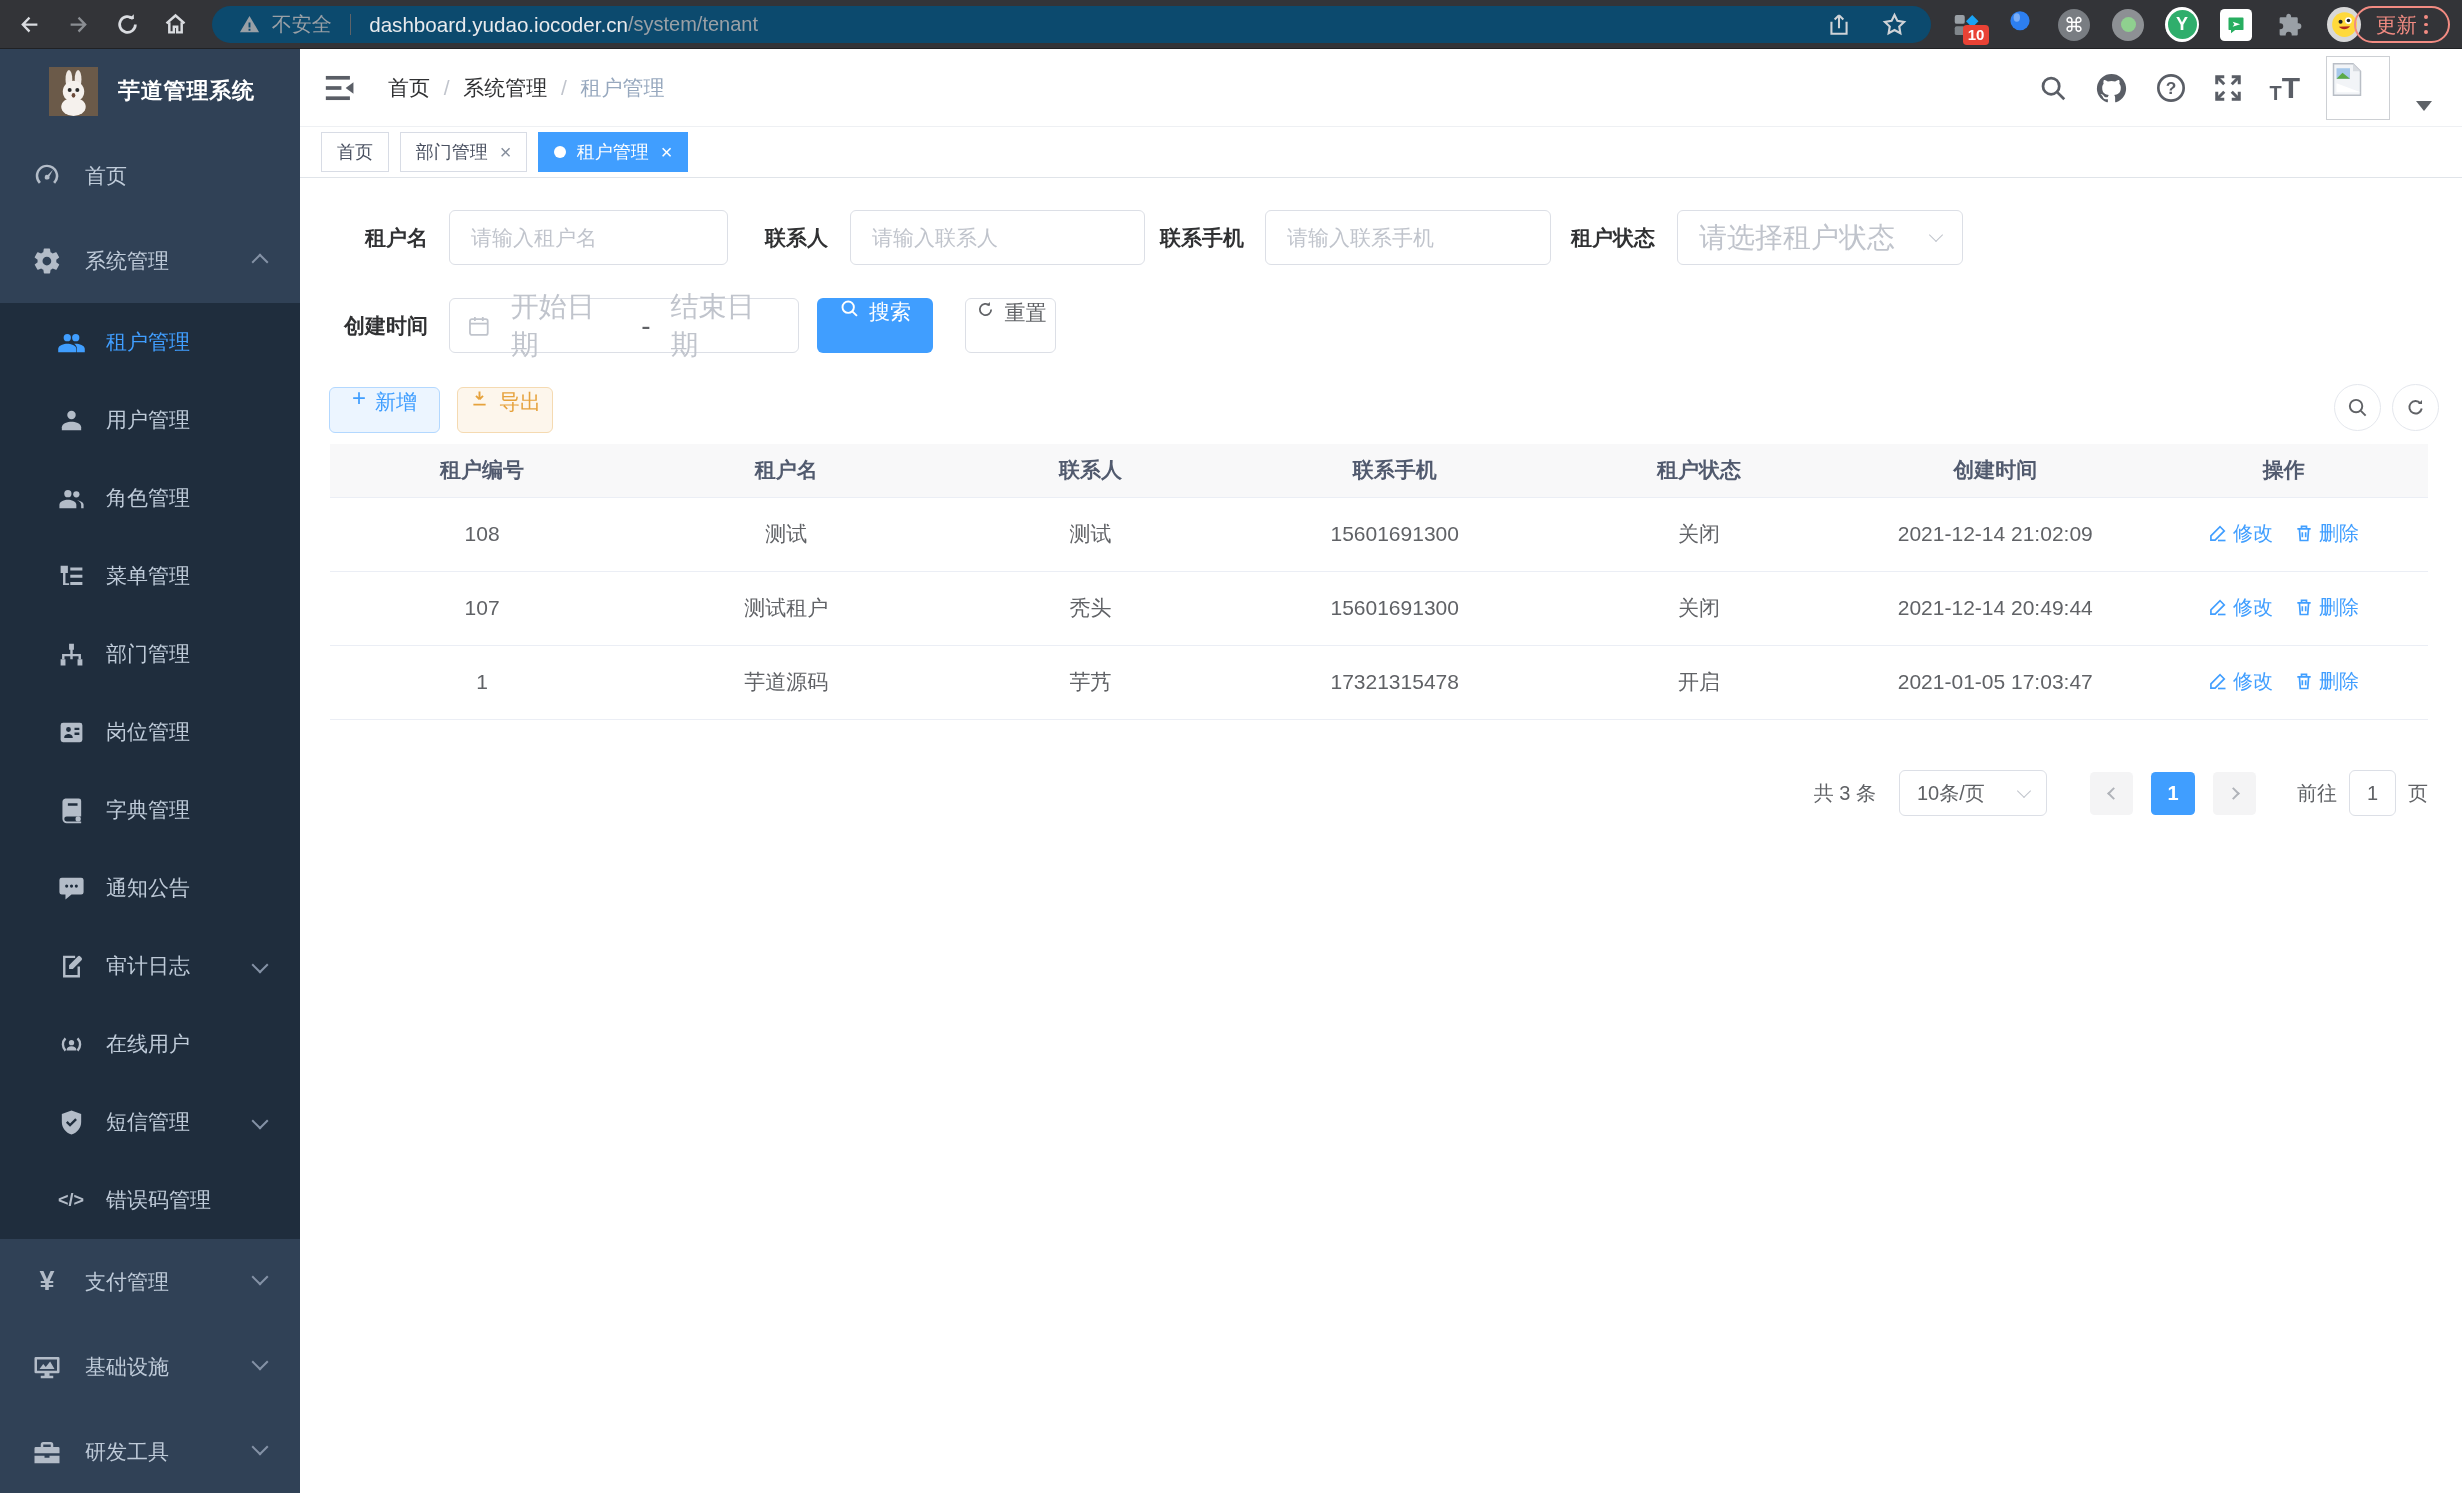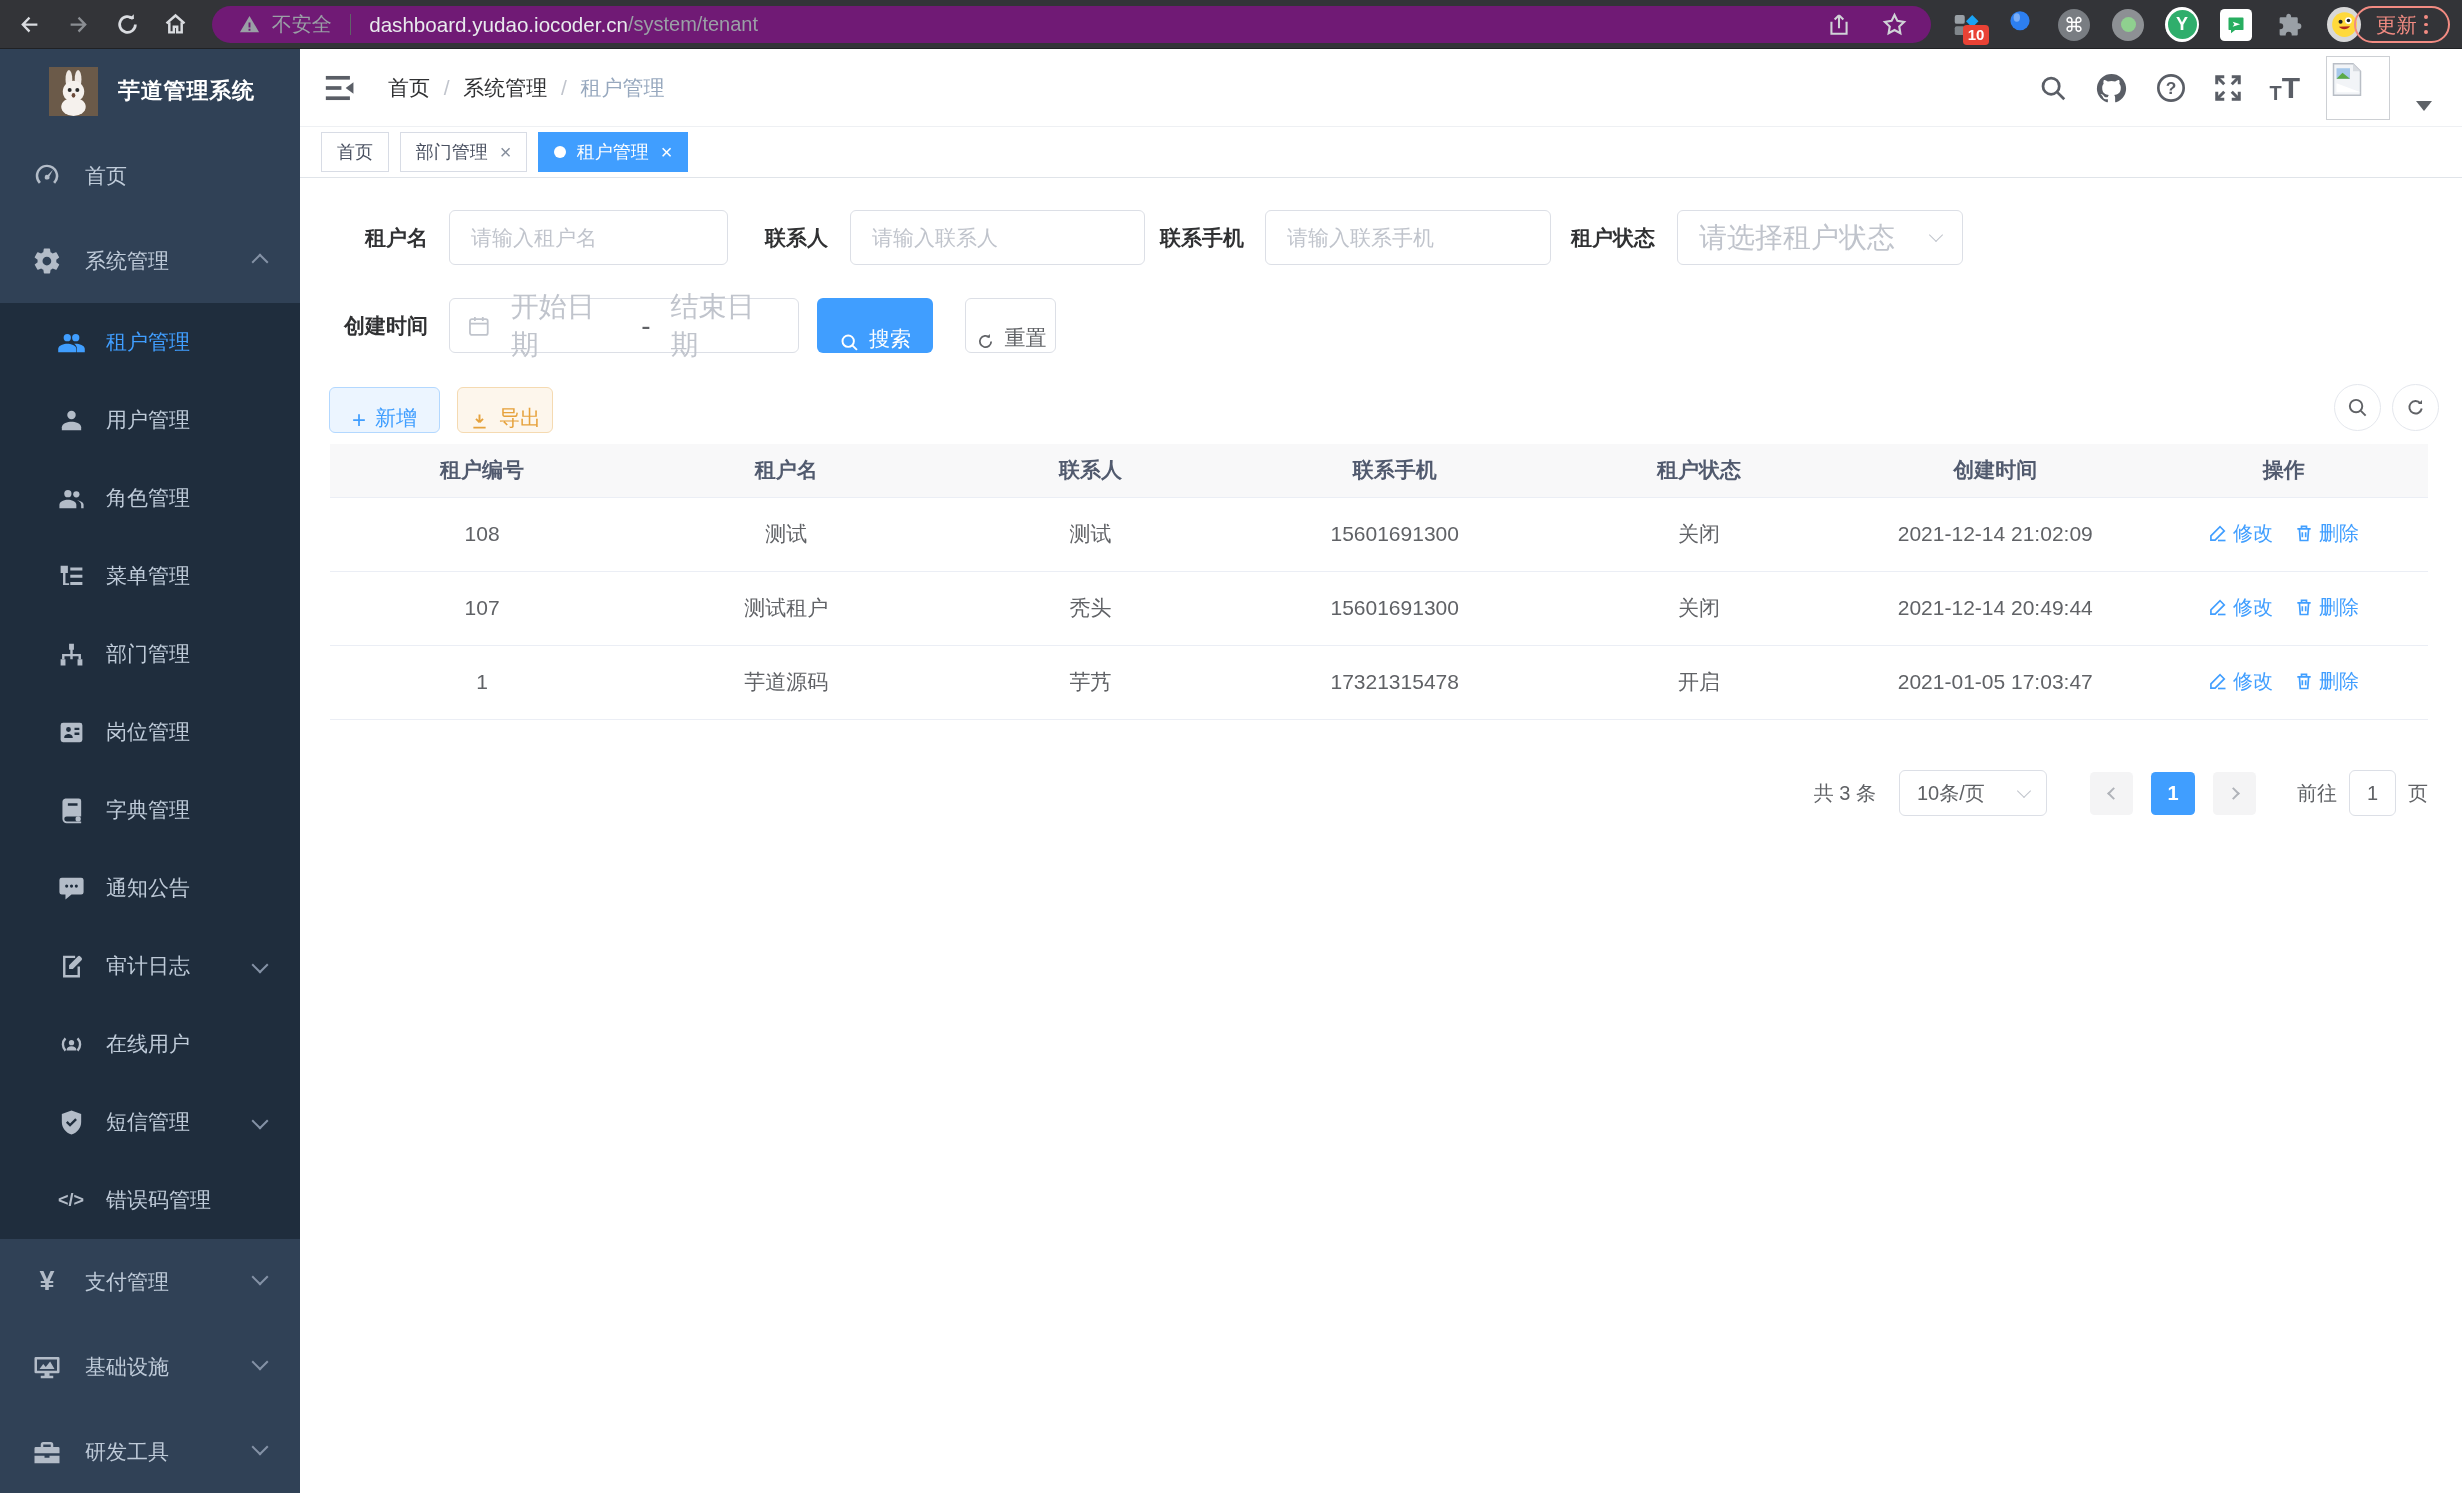--- a/index.html
+++ b/index.html
@@ -4,21 +4,21 @@
 <style>
   * { box-sizing: border-box; margin: 0; padding: 0; }
   html,body { width:2462px; height:1494px; overflow:hidden; background:#fff;
     font-family:"Liberation Sans","DejaVu Sans",sans-serif; }
   .screen { position:relative; width:2462px; height:1494px; }
 
   
   .chrome { position:absolute; left:0; top:0; width:2462px; height:49px; background:#333438;
     border-bottom:1.5px solid #202124; }
   .nav-btn { position:absolute; top:7.6px; width:34px; height:34px; display:flex; align-items:center; justify-content:center; }
-  .urlbar { position:absolute; left:212px; top:6px; width:1719px; height:37px; background:#701a75;
+  .urlbar { position:absolute; left:212px; top:6px; width:1719px; height:37px; background:#0c4a6e;
     border-radius:20px; display:flex; align-items:center; color:#9aa0a6; }
   .sec-label { font-size:20px; color:#9aa0a6; margin-left:10.7px; }
   .url-divider { width:1.5px; height:21px; background:#5f6368; margin:0 18px; }
   .url-host { font-size:20.6px; color:#e8eaed; }
   .url-path { font-size:20px; color:#9aa0a6; }
   .url-actions { position:absolute; right:23px; top:0; height:37px; display:flex; align-items:center; gap:29px; }
   .ext-row { position:absolute; left:1949px; top:0; height:49px; display:flex; align-items:center; gap:20px; }
   .ext { position:relative; width:34px; height:34px; display:flex; align-items:center; justify-content:center; }
   .ext-badge { position:absolute; right:-6px; bottom:-3px; background:#e94235; color:#fff; font-size:15px;
     line-height:20px; padding:0 4.6px; border-radius:3.8px; font-weight:700; }
@@ -85,21 +85,21 @@
     font-family:"Liberation Sans","DejaVu Sans",sans-serif; }
   .inp::placeholder { color:#c0c4cc; }
   .selbox { position:absolute; height:55px; border:1.5px solid #dcdfe6; border-radius:6px; background:#fff;
     display:flex; align-items:center; justify-content:space-between; padding:0 21px; cursor:pointer; }
   .ph { font-size:28px; color:#c0c4cc; }
   .sel-caret { width:10px; height:10px; border-right:1.5px solid #c0c4cc; border-bottom:1.5px solid #c0c4cc;
     transform:rotate(45deg); margin-top:-4.6px; }
   .datebox { position:absolute; height:55px; border:1.5px solid #dcdfe6; border-radius:6px; background:#fff;
     display:flex; align-items:center; padding:0 17px; gap:20px; }
   .btn { position:absolute; height:55px; border-radius:6px; font-size:21px; display:flex;
-    align-items:flex-end; justify-content:center; gap:9px; cursor:pointer; border:none; }
+    align-items:flex-start; justify-content:center; gap:9px; cursor:pointer; border:none; }
   .btn-primary { background:#409eff; color:#fff; }
   .btn-plain { background:#fff; border:1.5px solid #dcdfe6; color:#606266; }
   .btn-add { background:#ecf5ff; border:1.5px solid #b3d8ff; color:#409eff; height:46px; }
   .btn-export { background:#fdf6ec; border:1.5px solid #f5dab1; color:#e6a23c; height:46px; }
   .plus-glyph { font-size:24px; line-height:1; margin-top:-2.3px; }
   .circ-btn { position:absolute; width:47px; height:47px; border-radius:50%; border:1.5px solid #e4e7ed;
     background:#fff; display:flex; align-items:center; justify-content:center; color:#606266; cursor:pointer; }
 
   
   table.grid { position:absolute; left:30px; top:266px; width:2098px; border-collapse:collapse; table-layout:fixed; }

